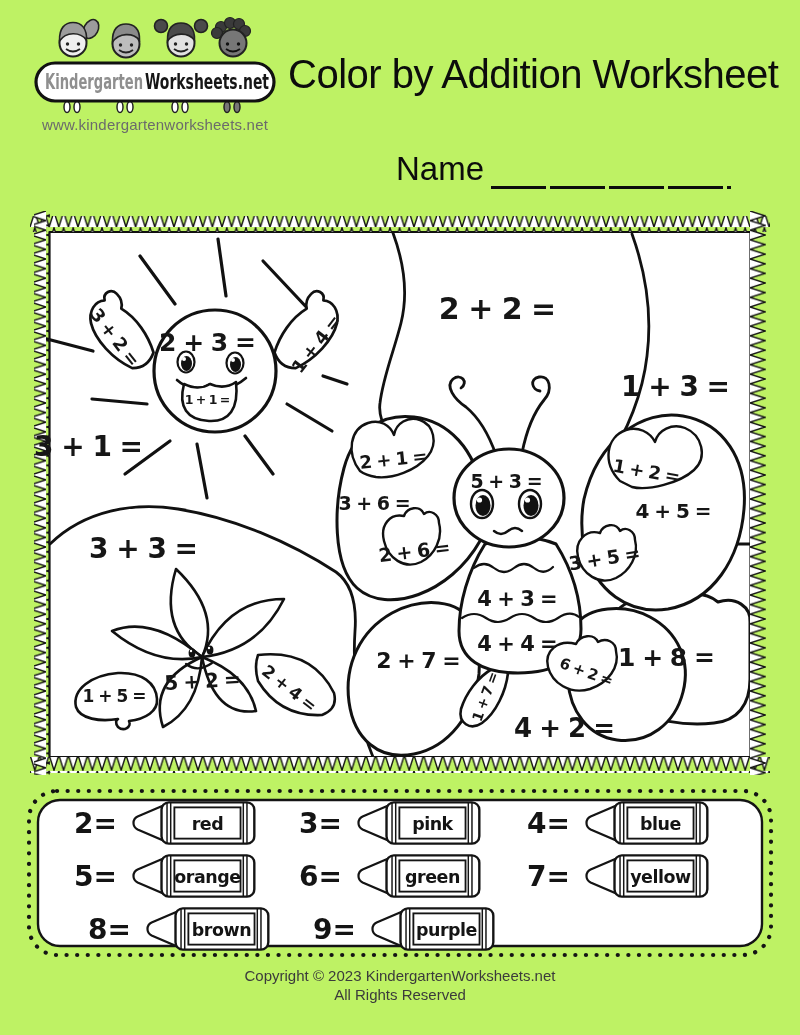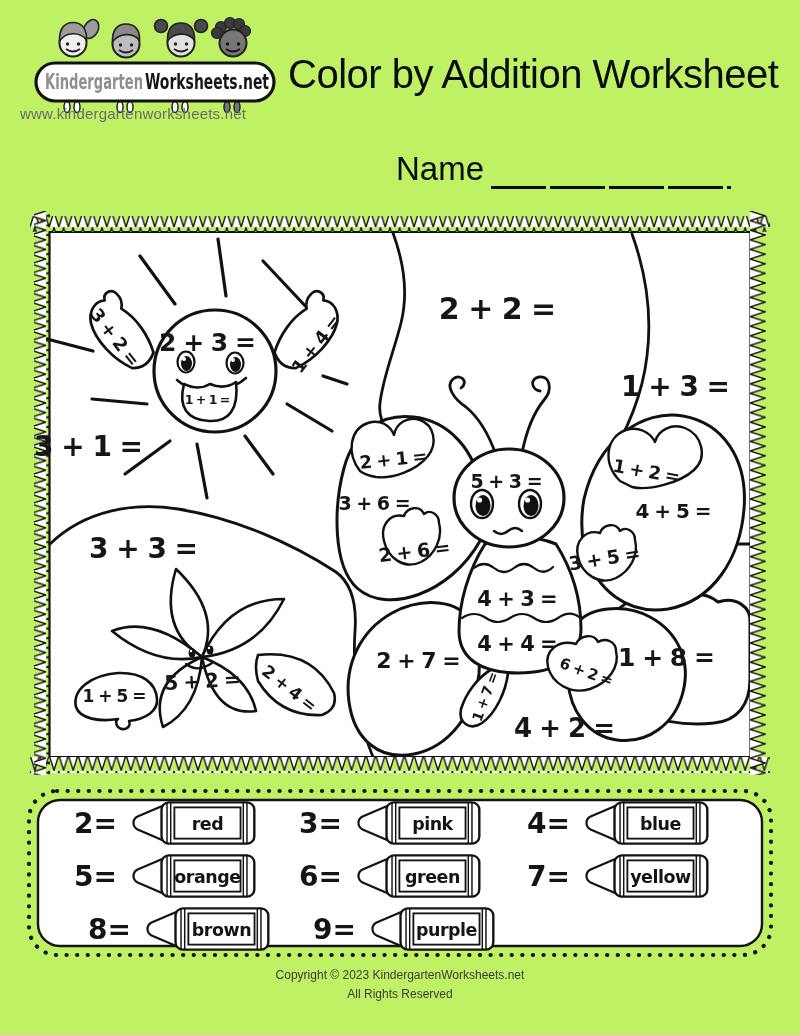--- a/index.html
+++ b/index.html
@@ -1,20 +1,20 @@
 <!DOCTYPE html>
 <html><head>
 <meta charset="utf-8">
 <style>
   html,body{margin:0;padding:0;background:#fff;}
   .page{position:relative;width:800px;height:1035px;background:#bef264;overflow:hidden;
         font-family:"Liberation Sans",sans-serif;color:#111;}
   
   .logo-svg{position:absolute;left:33px;top:11px;width:244px;height:104px;}
-  .logo-url{position:absolute;left:20px;top:105px;width:270px;
+  .logo-url{position:absolute;left:20px;top:116px;width:270px;text-align:center;
             font-size:15px;color:#6b6b6b;letter-spacing:.2px;}
   .page-title{position:absolute;left:288px;top:52px;font-size:40px;letter-spacing:-.5px;color:#0c0c0c;}
   .name-label{position:absolute;left:396px;top:150px;font-size:33px;color:#0c0c0c;}
   .name-line{position:absolute;left:491px;top:186px;width:240px;height:3px;
              background:repeating-linear-gradient(90deg,#0c0c0c 0 55px,transparent 55px 59px);}
   
   .picture{position:absolute;left:30px;top:211px;width:740px;height:564px;}
   .picture text{font-family:"DejaVu Sans",sans-serif;font-weight:700;fill:#161616;
                 text-anchor:middle;dominant-baseline:central;letter-spacing:-1px;}
   
@@ -24,21 +24,21 @@
             grid-template-columns:225px 228px 1fr;grid-auto-rows:50px;row-gap:3px;align-items:center;}
   .key-item{display:flex;align-items:center;gap:5px;}
   .key-item.indent{margin-left:14px;}
   .key-num{min-width:52px;text-align:right;font-family:"DejaVu Sans",sans-serif;
            font-weight:700;font-size:28px;color:#141414;}
   .crayon{width:136px;height:48px;flex:0 0 auto;}
   .crayon text{font-family:"DejaVu Sans",sans-serif;font-weight:600;font-size:19px;fill:#141414;
                text-anchor:middle;dominant-baseline:central;letter-spacing:-.5px;}
   
   .footer{position:absolute;left:0;top:966px;width:800px;text-align:center;
-          font-size:12px;line-height:19px;color:#3b3b3b;}
+          font-size:15px;line-height:19px;color:#3b3b3b;}
   .hidden-defs{position:absolute;width:0;height:0;}
 </style>
 </head>
 <body>
 
 <div class="page">
 
   <svg class="logo-svg" viewBox="0 0 244 104">
     <g stroke="#222" stroke-width="2" fill="#fff">
 

